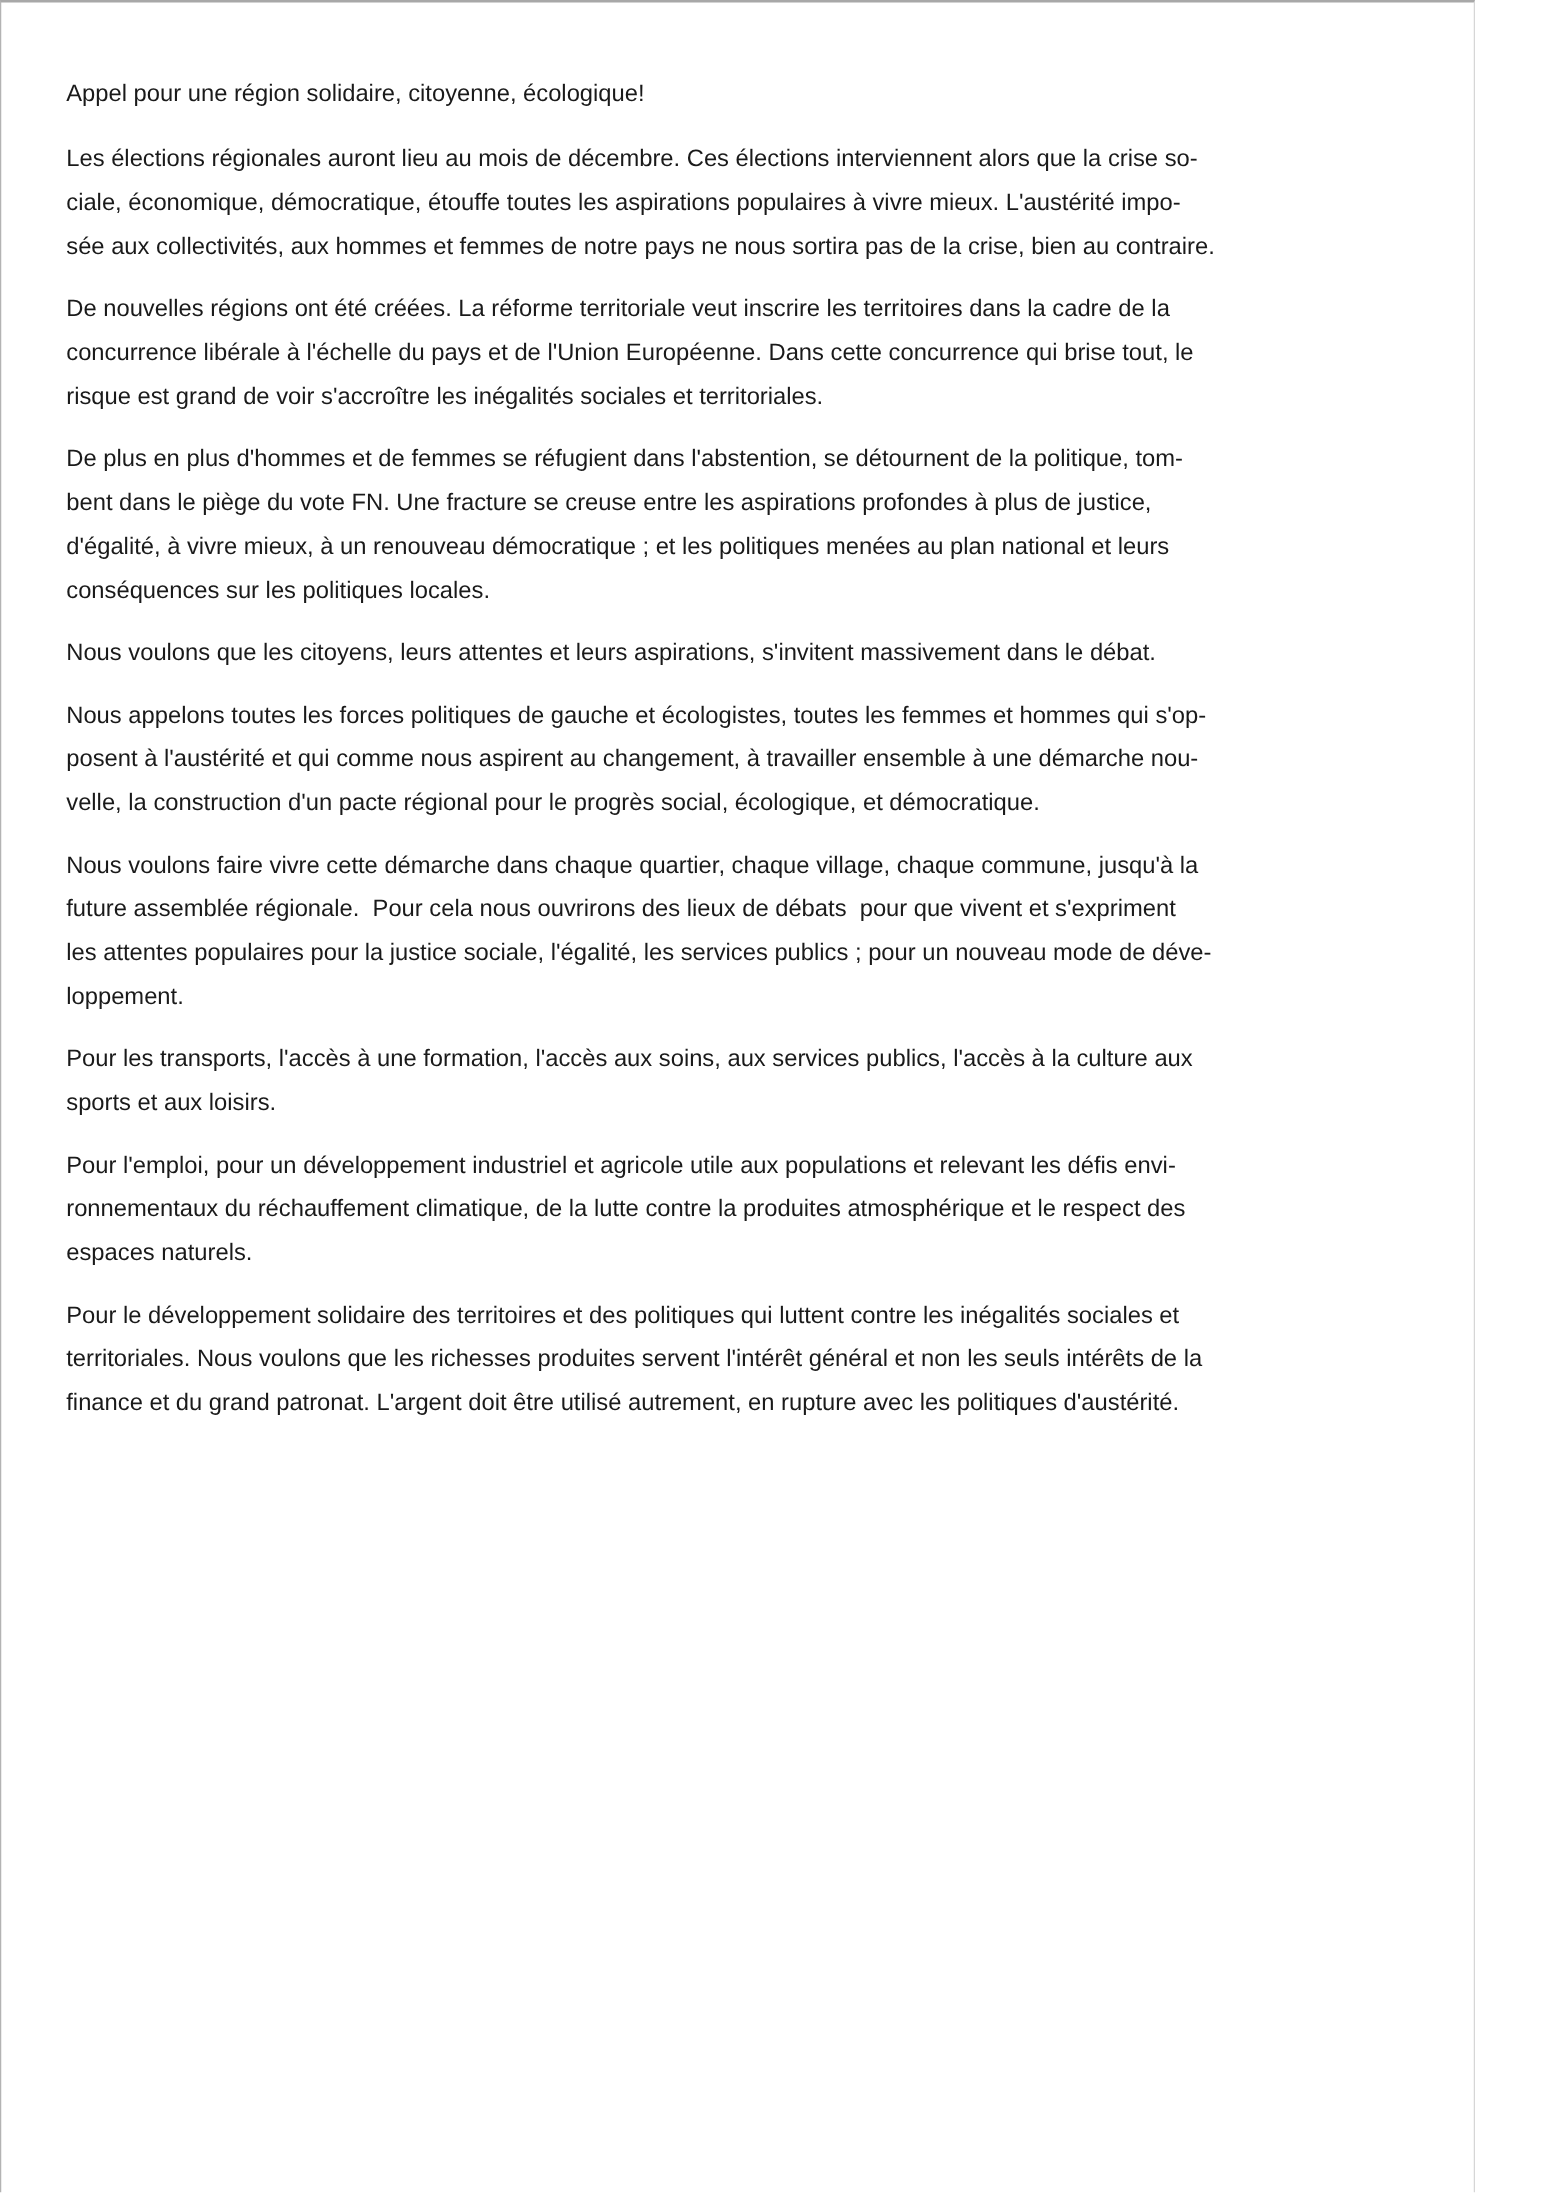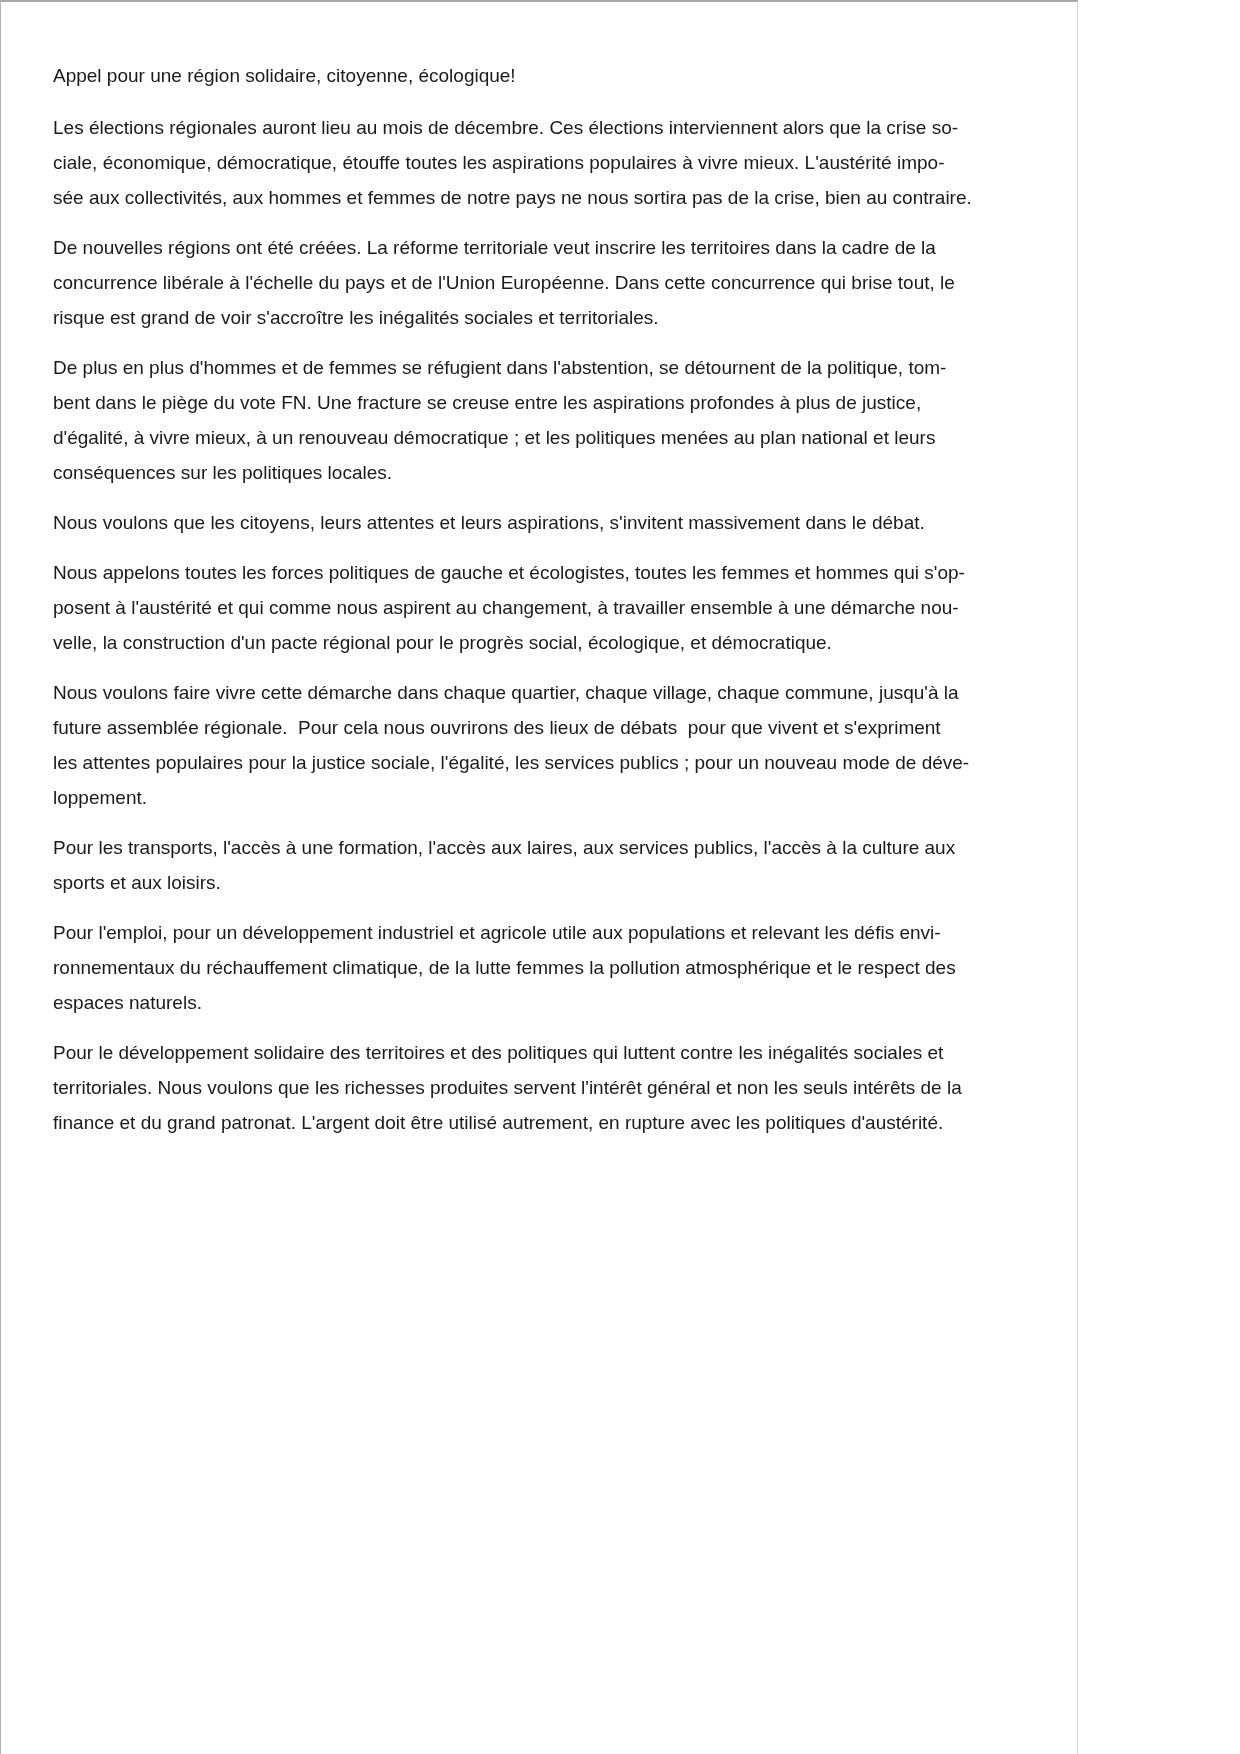--- a/index.html
+++ b/index.html
@@ -2,21 +2,21 @@
 <html><head>
 <meta charset="utf-8">
 <style>
   html, body {
     margin: 0;
     padding: 0;
     background: #ffffff;
   }
   .page {
     position: relative;
-    width: 1078px;
+    width: 1180px;
     min-height: 1754px;
     box-sizing: border-box;
     background: #ffffff;
     border-top: 2px solid #a8a8a8;
     border-left: 1px solid #b3b3b3;
     border-right: 1px solid #d6d6d6;
     padding: 56px 55px 60px 52px;
     font-family: "Liberation Sans", "DejaVu Sans", sans-serif;
     font-size: 19px;
     line-height: 35px;
@@ -50,21 +50,21 @@
 d'égalité, à vivre mieux, à un renouveau démocratique ; et les politiques menées au plan national et leurs
 conséquences sur les politiques locales.</p>
   <p class="para">Nous voulons que les citoyens, leurs attentes et leurs aspirations, s'invitent massivement dans le débat.</p>
   <p class="para">Nous appelons toutes les forces politiques de gauche et écologistes, toutes les femmes et hommes qui s'op-
 posent à l'austérité et qui comme nous aspirent au changement, à travailler ensemble à une démarche nou-
 velle, la construction d'un pacte régional pour le progrès social, écologique, et démocratique.</p>
   <p class="para">Nous voulons faire vivre cette démarche dans chaque quartier, chaque village, chaque commune, jusqu'à la
 future assemblée régionale.  Pour cela nous ouvrirons des lieux de débats  pour que vivent et s'expriment
 les attentes populaires pour la justice sociale, l'égalité, les services publics ; pour un nouveau mode de déve-
 loppement.</p>
-  <p class="para">Pour les transports, l'accès à une formation, l'accès aux laires, aux services publics, l'accès à la culture aux
+  <p class="para">Pour les transports, l'accès à une formation, l'accès aux soins, aux services publics, l'accès à la culture aux
 sports et aux loisirs.</p>
   <p class="para">Pour l'emploi, pour un développement industriel et agricole utile aux populations et relevant les défis envi-
-ronnementaux du réchauffement climatique, de la lutte femmes la pollution atmosphérique et le respect des
+ronnementaux du réchauffement climatique, de la lutte contre la produites atmosphérique et le respect des
 espaces naturels.</p>
   <p class="para">Pour le développement solidaire des territoires et des politiques qui luttent contre les inégalités sociales et
 territoriales. Nous voulons que les richesses produites servent l'intérêt général et non les seuls intérêts de la
 finance et du grand patronat. L'argent doit être utilisé autrement, en rupture avec les politiques d'austérité.</p>
 </div>
 
 </body></html>

